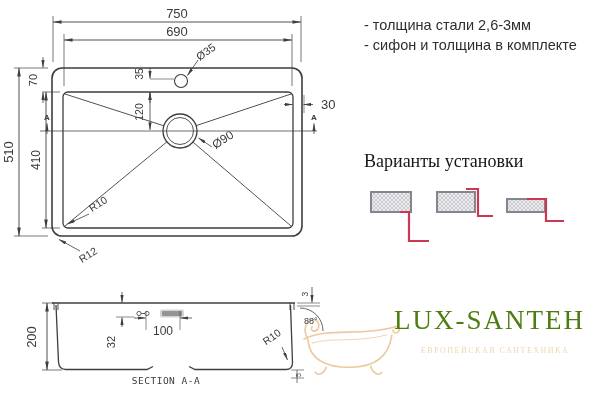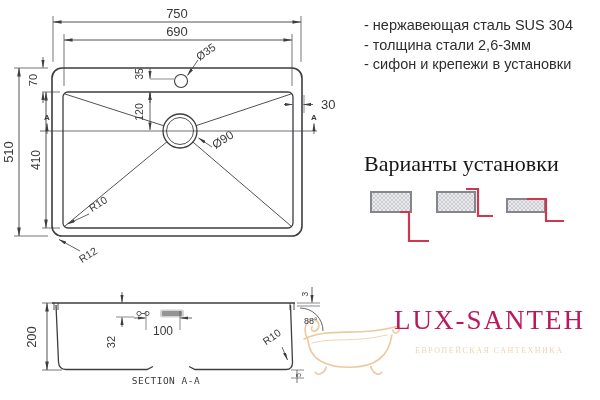--- a/index.html
+++ b/index.html
@@ -3,24 +3,24 @@
 <meta charset="utf-8">
 <style>
   html,body{margin:0;padding:0;background:#ffffff;}
   #stage{position:relative;width:600px;height:400px;background:#ffffff;overflow:hidden;
          font-family:"Liberation Sans",sans-serif;}
   svg{position:absolute;display:block;}
   svg text{font-family:"Liberation Sans",sans-serif;fill:#3a3a3e;}
   .feat-list{position:absolute;left:364px;top:16px;width:236px;color:#2e2e30;
              font-size:14.5px;line-height:19.5px;}
   .install-title{position:absolute;left:364px;top:151px;width:230px;color:#161616;
-             font-family:"Liberation Serif",serif;font-size:22px;font-weight:400;}
-  .wm-brand{position:absolute;left:394px;top:305px;width:200px;color:#be185d;
+             font-family:"Liberation Serif",serif;font-size:18px;font-weight:400;}
+  .wm-brand{position:absolute;left:394px;top:305px;width:200px;color:#4d7c0f;
              font-family:"Liberation Serif",serif;font-size:27px;letter-spacing:2px;}
-  .wm-tagline{position:absolute;left:415px;top:346px;width:160px;color:#eed6b0;
+  .wm-tagline{position:absolute;left:415px;top:346px;width:160px;text-align:center;color:#eed6b0;
              font-family:"Liberation Serif",serif;font-size:8px;letter-spacing:1.5px;}
   .mono{font-family:"DejaVu Sans Mono",monospace;}
 </style>
 </head>
 <body>
 
 <div id="stage">
 
   <div>
     <svg viewBox="0 0 105 88" style="left:298px;top:292px;width:106px;height:90px;">
@@ -133,23 +133,22 @@
       </g>
 
       <g stroke-width="0.8">
         <path d="M80,251 L59,239.5" marker-end="url(#a1)"></path>
         <text x="90" y="258" text-anchor="middle" transform="rotate(-33 90 258)" font-size="10.5" stroke="none" fill="#3a3a3e">R12</text>
       </g>
     </g>
   </svg>
 
   <div class="feat-list">
-    <div>- нержавеющая сталь SUS 304</div>
     <div>- толщина стали 2,6-3мм</div>
-    <div>- сифон и крепежи в установки</div>
+    <div>- сифон и толщина в комплекте</div>
   </div>
 
   <div class="install-title">Варианты установки</div>
 
   <svg viewBox="0 0 240 70" style="left:360px;top:180px;width:240px;height:70px;">
     <defs>
       <pattern id="hatch" width="4" height="4" patternUnits="userSpaceOnUse">
         <path d="M0,4 L4,0 M0,0 L4,4" stroke="#c2c2c9" stroke-width="0.75"></path>
       </pattern>
     </defs>

